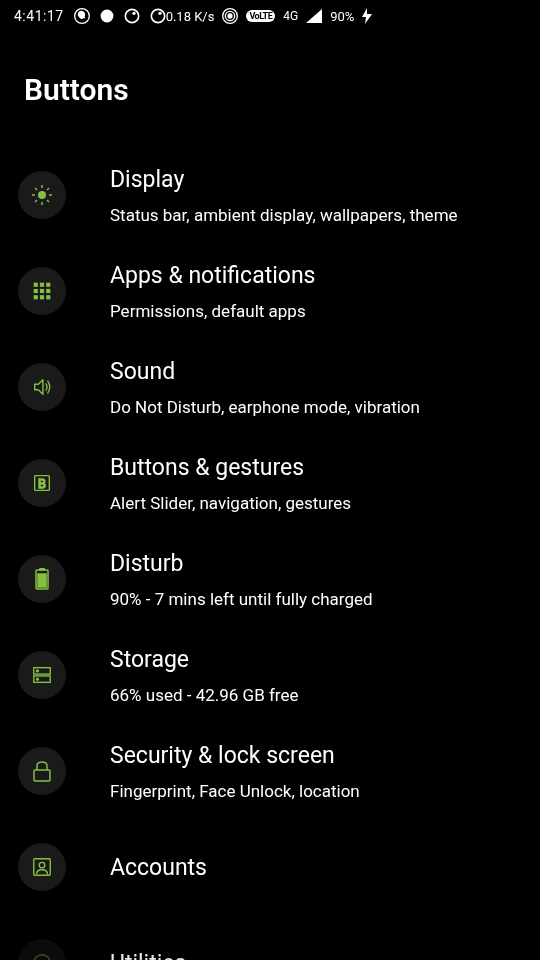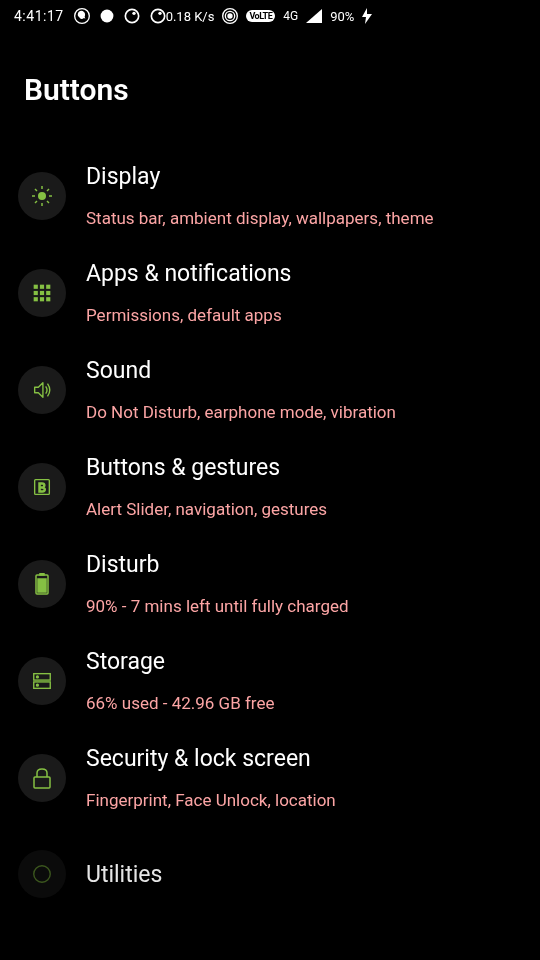--- a/index.html
+++ b/index.html
@@ -74,30 +74,31 @@
       border-radius: 50%;
       background: #1a1a1a;
       display: flex;
       align-items: center;
       justify-content: center;
       flex-shrink: 0;
     }
     .item-text {
       display: flex;
       flex-direction: column;
-      gap: 16px;
+      gap: 10px;
+      margin-left: 24px;
     }
     .item-title {
       font-size: 23px;
       font-weight: 400;
       color: #fff;
     }
     .item-subtitle {
       font-size: 17px;
-      color: #fca5a5;
+      color: #ffffff;
       margin-top: 2px;
     }
     .accent {
       stroke: #85c043;
       fill: none;
       stroke-width: 1.5;
     }
   </style>
 </head>
 <body>
@@ -260,20 +261,32 @@
           <rect x="2" y="10" width="16" height="11" rx="1"></rect>
           <path d="M5 10 L5 6 Q5 2 10 2 Q15 2 15 6 L15 10"></path>
         </svg>
     </div>
     <div class="item-text">
       <div class="item-title">Security &amp; lock screen</div>
       <div class="item-subtitle">Fingerprint, Face Unlock, location</div>
     </div>
   </div>
 
+  <div class="settings-item">
+    <div class="item-icon">
+      <svg width="22" height="22" viewBox="0 0 24 24" class="accent">
+          <rect x="3" y="3" width="18" height="18" rx="1"></rect>
+          <circle cx="12" cy="10" r="3"></circle>
+          <path d="M6 20 Q6 15 12 15 Q18 15 18 20"></path>
+        </svg>
+    </div>
+    <div class="item-text">
+      <div class="item-title">Accounts</div>
+    </div>
+  </div>
 
   <div class="settings-item" style="opacity:0.9">
     <div class="item-icon" style="opacity:0.5">
       <svg width="22" height="22" viewBox="0 0 24 24" class="accent">
           <circle cx="12" cy="12" r="9"></circle>
         </svg>
     </div>
     <div class="item-text">
       <div class="item-title">Utilities</div>
     </div>

